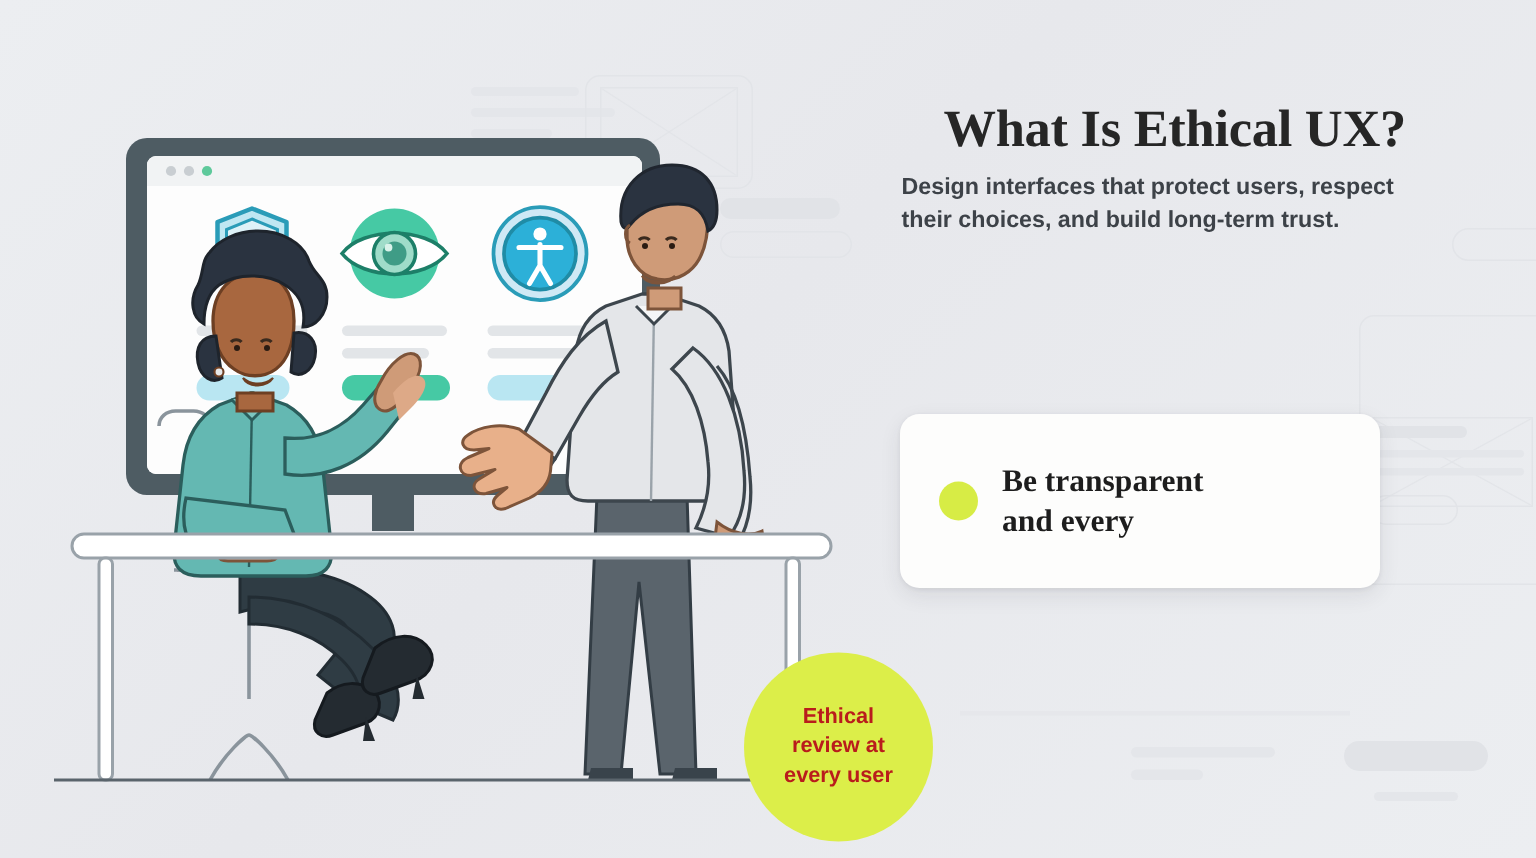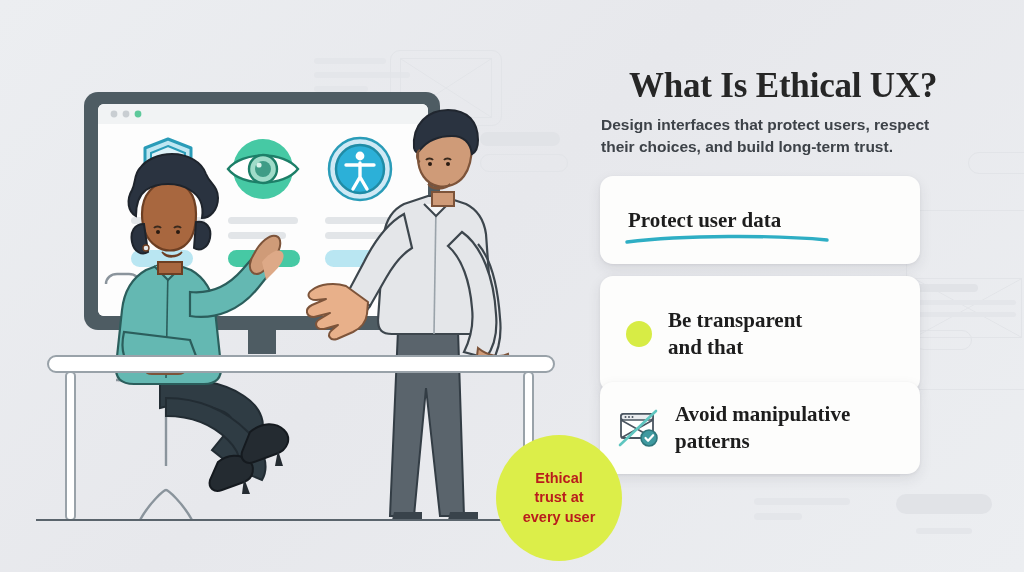--- a/index.html
+++ b/index.html
@@ -253,57 +253,32 @@
     <line x1="36" y1="520" x2="596" y2="520" stroke="#5a646c" stroke-width="2"></line>
 
     </g>
   </svg>
 
   <div class="panel">
 
     <h1 class="title">What Is Ethical UX?</h1>
     <p class="subtitle">Design interfaces that protect users, respect their choices, and build long-term trust.</p>
 
-    <div class="card card-1">
-      <div class="c1-wrap">
-        <span class="card-text">Protect user data</span>
-        <svg class="c1-underline" viewBox="0 0 206 12">
-          <path d="M3 8 C60 1 150 1 203 6" fill="none" stroke="#2eaec4" stroke-width="3.4" stroke-linecap="round"></path>
-        </svg>
-      </div>
-    </div>
 
     <div class="card card-2">
       <div class="c2-dot"></div>
       <div class="card-text">
         <div>Be transparent</div>
-        <div>and that</div>
+        <div>and every</div>
       </div>
     </div>
 
-    <div class="card card-3">
-      <svg class="c3-icon" width="46" height="46" viewBox="0 0 46 46">
-        <rect x="5" y="9" width="32" height="24" rx="2.5" fill="#ffffff" stroke="#4a5560" stroke-width="1.8"></rect>
-        <rect x="5" y="9" width="32" height="6" rx="2.5" fill="#e9ecef" stroke="#4a5560" stroke-width="1.6"></rect>
-        <circle cx="9.5" cy="12" r="1" fill="#4a5560"></circle>
-        <circle cx="13" cy="12" r="1" fill="#4a5560"></circle>
-        <circle cx="16.5" cy="12" r="1" fill="#4a5560"></circle>
-        <path d="M5 15 L37 33 M37 15 L5 33" stroke="#4a5560" stroke-width="1.5" fill="none"></path>
-        <path d="M4 40 L40 6" stroke="#5fc6c0" stroke-width="2.6" stroke-linecap="round" fill="none"></path>
-        <circle cx="33" cy="33" r="8" fill="#3f9aa0" stroke="#2f767b" stroke-width="1.6"></circle>
-        <path d="M29.5 33 l2.6 2.8 l5 -5.6" fill="none" stroke="#ffffff" stroke-width="2.2" stroke-linecap="round" stroke-linejoin="round"></path>
-      </svg>
-      <div class="card-text">
-        <div>Avoid manipulative</div>
-        <div>patterns</div>
-      </div>
-    </div>
   </div>
 
   <div class="badge">
     <div>
       <div>Ethical</div>
-      <div>trust at</div>
+      <div>review at</div>
       <div>every user</div>
     </div>
   </div>
 
 </div>
 
 </body></html>

